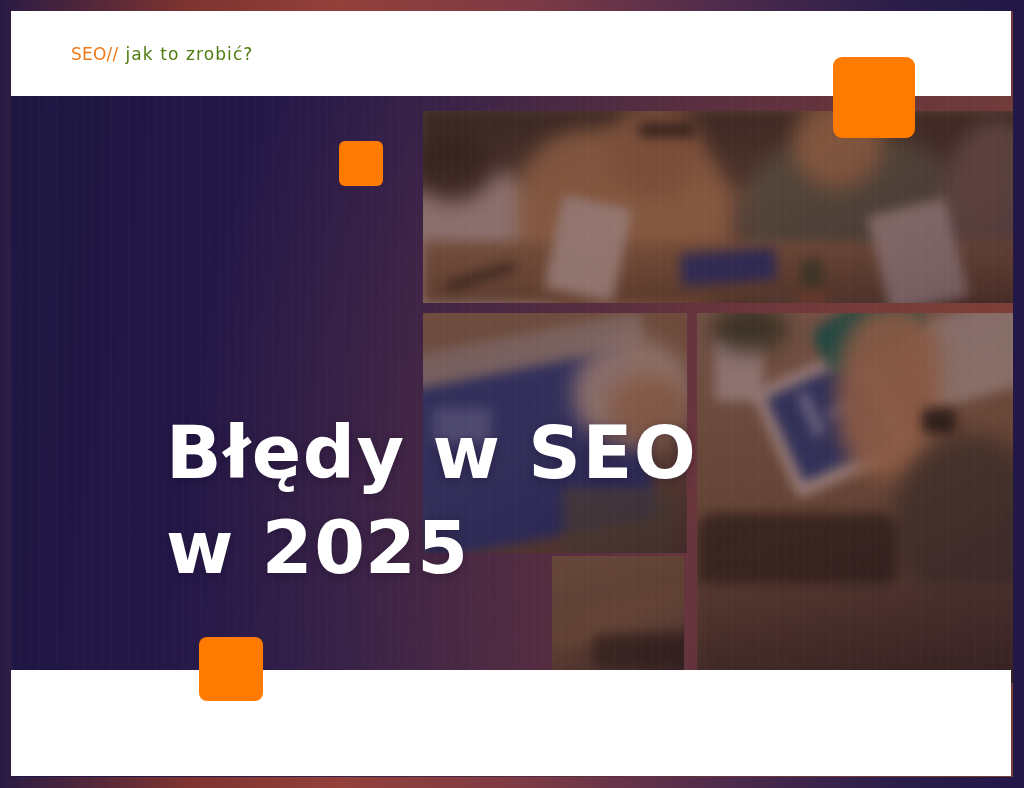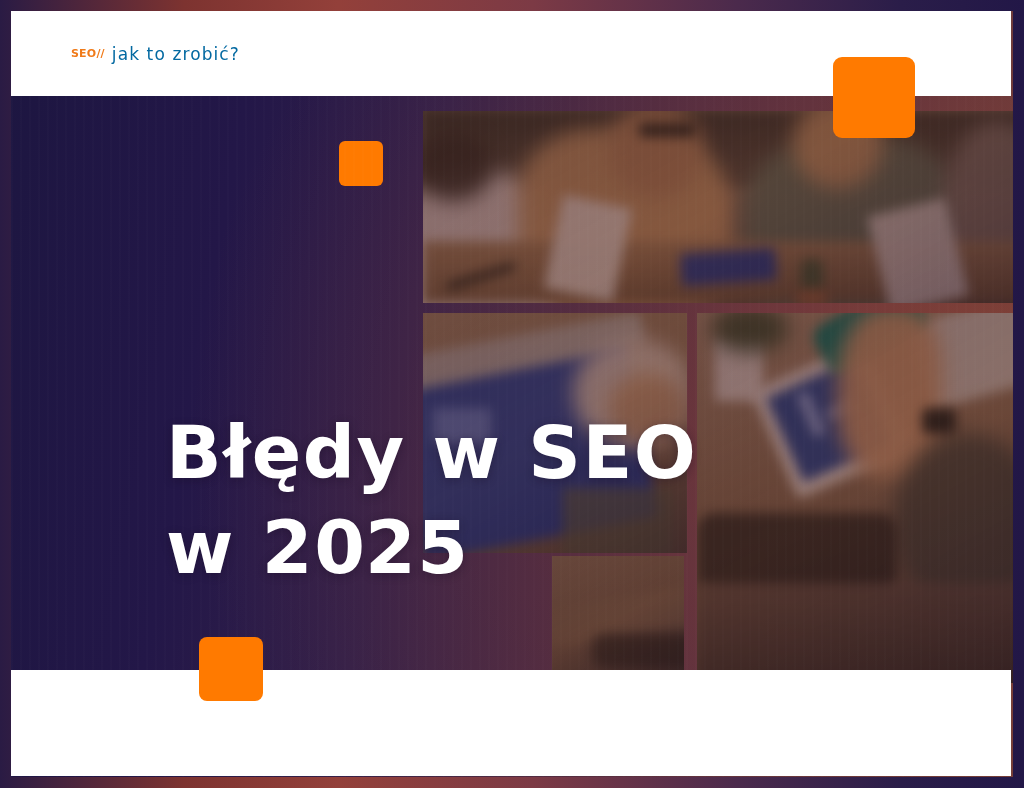--- a/index.html
+++ b/index.html
@@ -84,25 +84,25 @@
     background:#ffffff;
   }
   .logo{
     position:absolute;left:60px;top:0;height:85px;
     display:flex;align-items:center;
     font-family:"DejaVu Sans", sans-serif;
     font-size:17px;
     white-space:nowrap;
   }
   .logo .mark{
-    color:#f07a18;font-weight:700;letter-spacing:.2px;
-    font-size:11px;
+    color:#f07a18;font-weight:400;letter-spacing:.2px;
+    font-size:17px;
   }
   .logo .tag{
-    color:#0369a1;font-weight:500;letter-spacing:1.1px;
+    color:#4d7c0f;font-weight:500;letter-spacing:1.1px;
     font-size:17px;margin-left:7px;
   }
 
   
   .bar-bottom{
     position:absolute;left:11px;top:670px;width:1000px;height:106px;
     background:#ffffff;
   }
 
   

